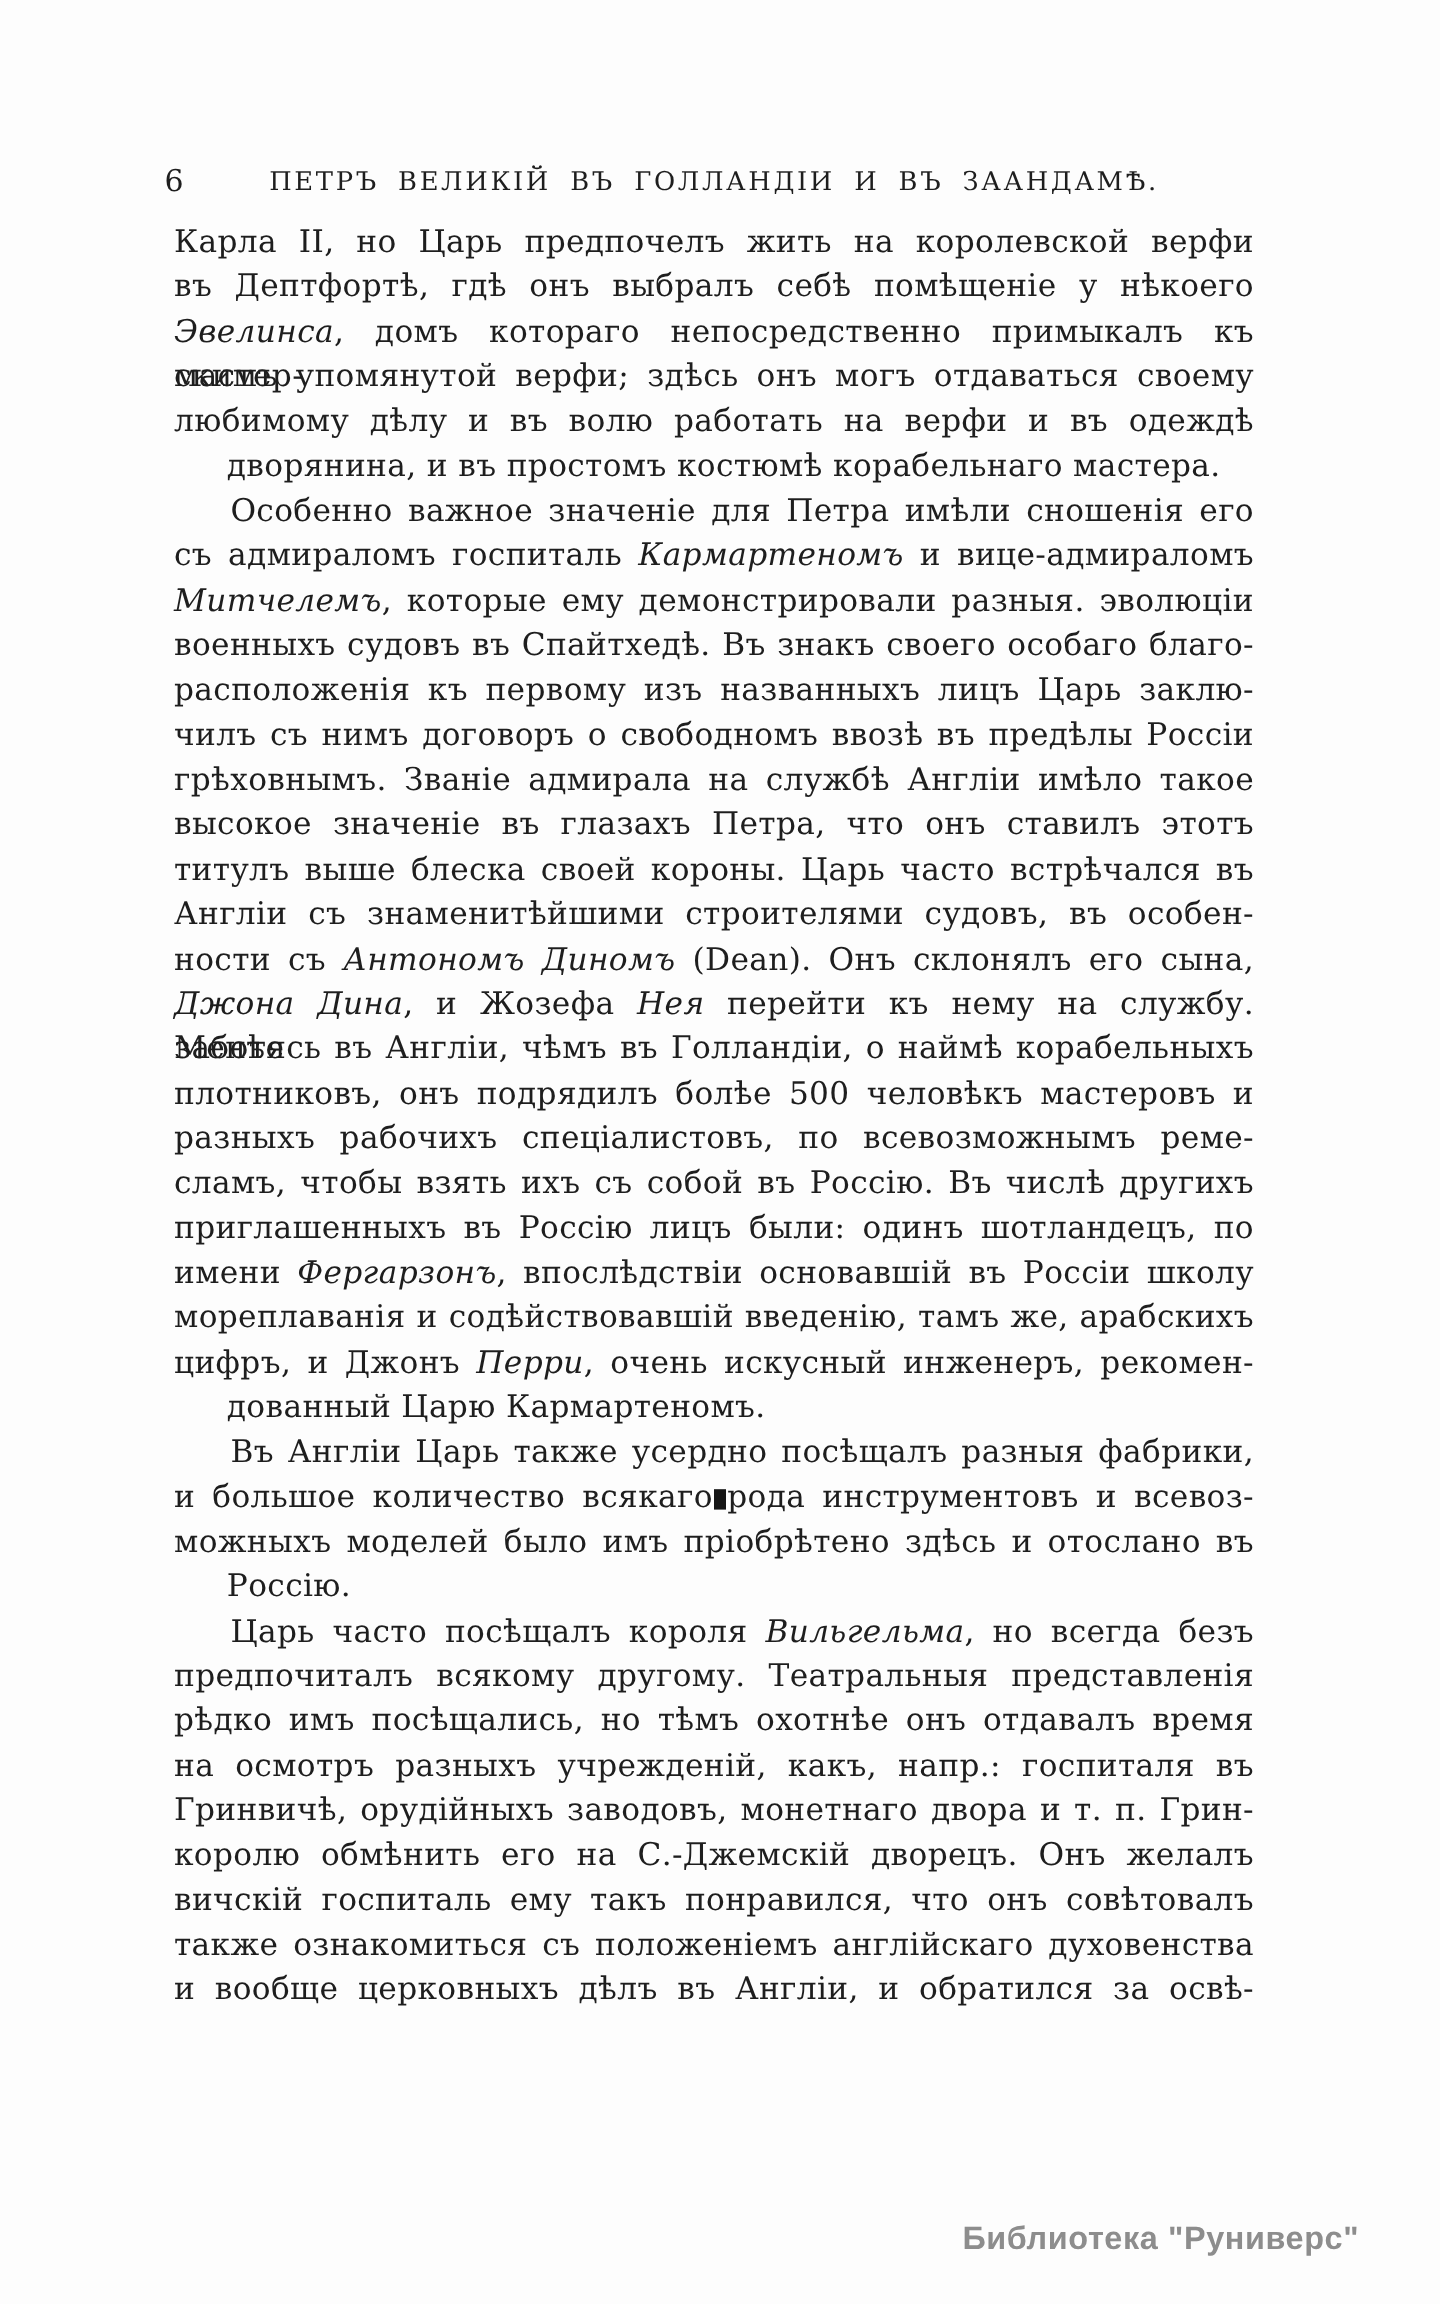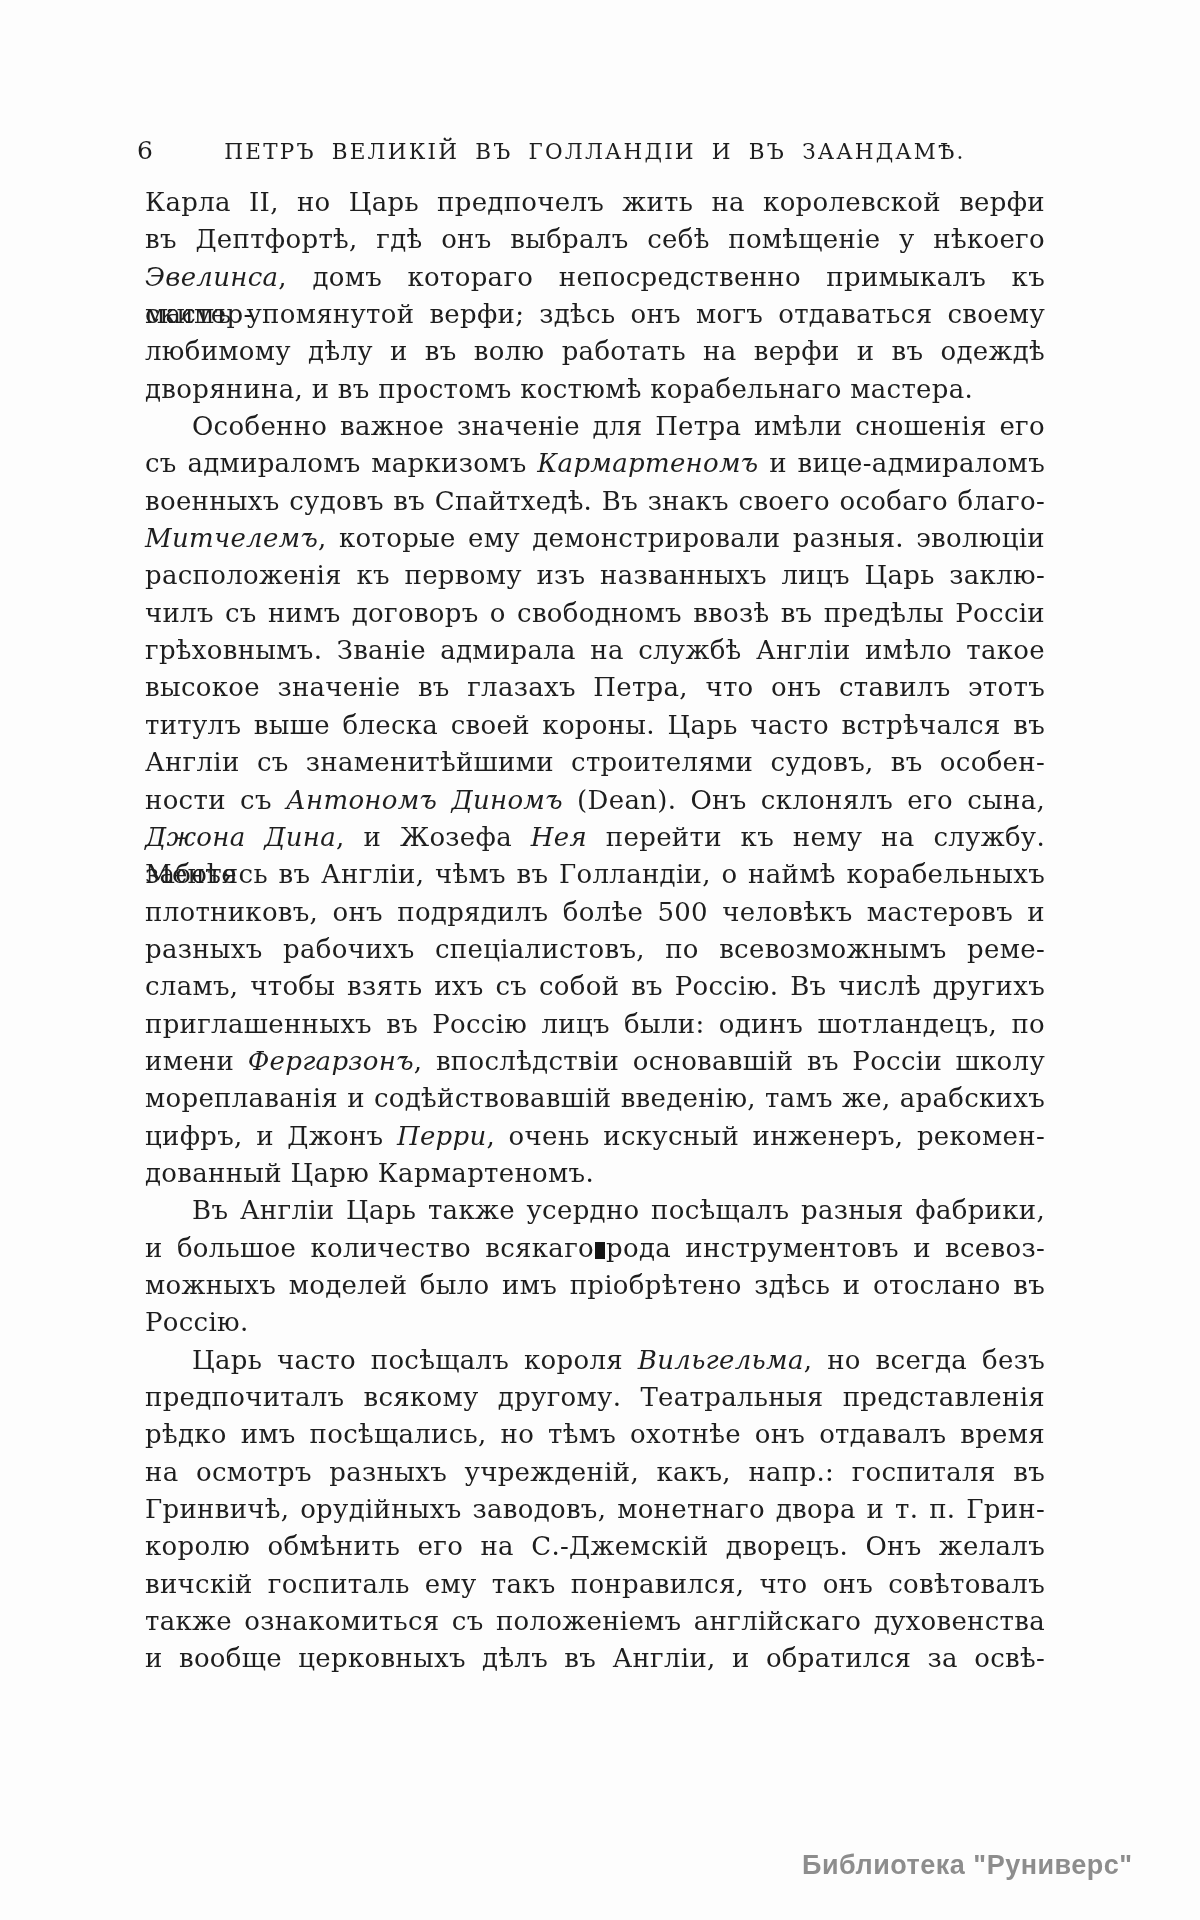--- a/index.html
+++ b/index.html
@@ -44,21 +44,21 @@
   .line {
     height: 37.35px;
     line-height: 37.35px;
     font-size: 26px;
     letter-spacing: 0.3px;
     text-align: justify;
     text-align-last: justify;
     white-space: normal;
     overflow: visible;
   }
-  .line.end { text-align-last: left; }
+  .line.end { text-align-last: left; margin-left: 44px; }
   .line.indent { text-indent: 47px; }
   .line em { font-style: italic; font-weight: normal; }
   .blot {
     display: inline-block;
     width: 10px; height: 17px;
     background: #151515;
     vertical-align: -2px;
     margin: 0 1px;
   }
   .watermark {
@@ -83,23 +83,23 @@
   </div>
 
   <div class="text-block" id="text-block">
       <div class="line"><span>Карла II, но Царь предпочелъ жить на королевской верфи</span></div>
       <div class="line"><span>въ Дептфортѣ, гдѣ онъ выбралъ себѣ помѣщеніе у нѣкоего</span></div>
       <div class="line"><em>Эвелинса</em><span>, домъ котораго непосредственно примыкалъ къ мастер-</span></div>
       <div class="line"><span>скимъ упомянутой верфи; здѣсь онъ могъ отдаваться своему</span></div>
       <div class="line"><span>любимому дѣлу и въ волю работать на верфи и въ одеждѣ</span></div>
       <div class="line end"><span>дворянина, и въ простомъ костюмѣ корабельнаго мастера.</span></div>
       <div class="line indent"><span>Особенно важное значеніе для Петра имѣли сношенія его</span></div>
-      <div class="line"><span>съ адмираломъ маркизомъ </span><em>Кармартеномъ</em><span> и вице-адмираломъ</span></div>
+      <div class="line"><span>съ адмираломъ госпиталь </span><em>Кармартеномъ</em><span> и вице-адмираломъ</span></div>
+      <div class="line"><em>Митчелемъ</em><span>, которые ему демонстрировали разныя. эволюціи</span></div>
       <div class="line"><span>военныхъ судовъ въ Спайтхедѣ. Въ знакъ своего особаго благо-</span></div>
-      <div class="line"><em>Митчелемъ</em><span>, которые ему демонстрировали разныя. эволюціи</span></div>
       <div class="line"><span>расположенія къ первому изъ названныхъ лицъ Царь заклю-</span></div>
       <div class="line"><span>чилъ съ нимъ договоръ о свободномъ ввозѣ въ предѣлы Россіи</span></div>
       <div class="line"><span>грѣховнымъ. Званіе адмирала на службѣ Англіи имѣло такое</span></div>
       <div class="line"><span>высокое значеніе въ глазахъ Петра, что онъ ставилъ этотъ</span></div>
       <div class="line"><span>титулъ выше блеска своей короны. Царь часто встрѣчался въ</span></div>
       <div class="line"><span>Англіи съ знаменитѣйшими строителями судовъ, въ особен-</span></div>
       <div class="line"><span>ности съ </span><em>Антономъ Диномъ</em><span> (Dean). Онъ склонялъ его сына,</span></div>
       <div class="line"><em>Джона Дина</em><span>, и Жозефа </span><em>Нея</em><span> перейти къ нему на службу. Менѣе</span></div>
       <div class="line"><span>заботясь въ Англіи, чѣмъ въ Голландіи, о наймѣ корабельныхъ</span></div>
       <div class="line"><span>плотниковъ, онъ подрядилъ болѣе 500 человѣкъ мастеровъ и</span></div>

